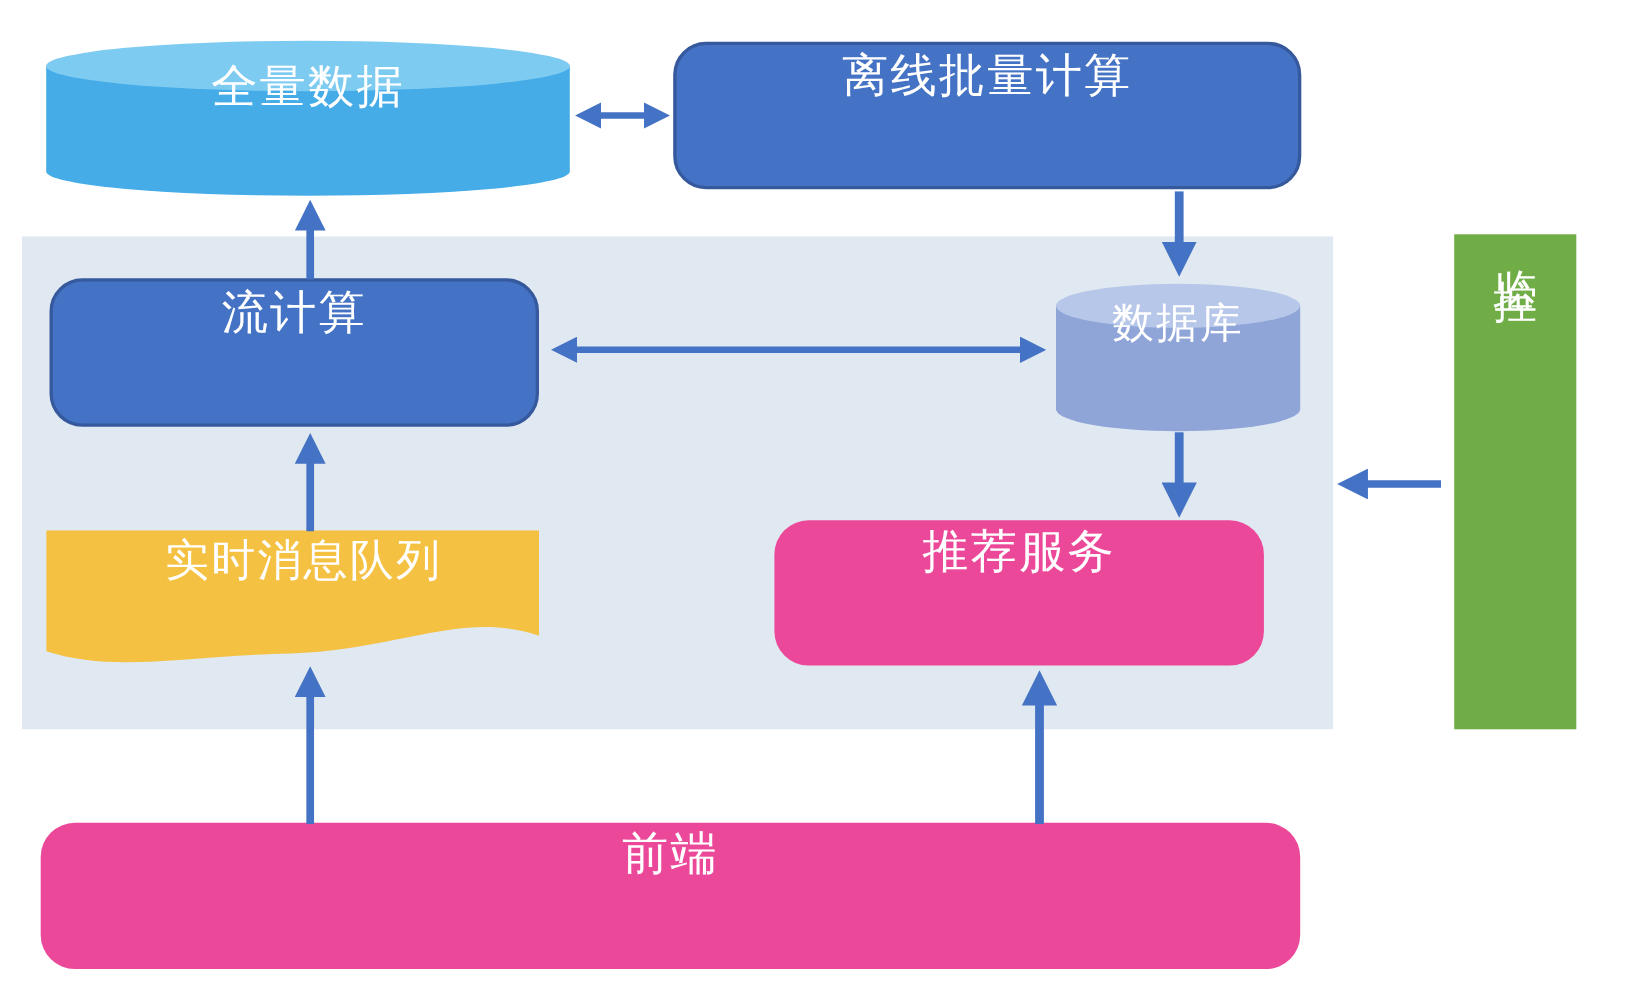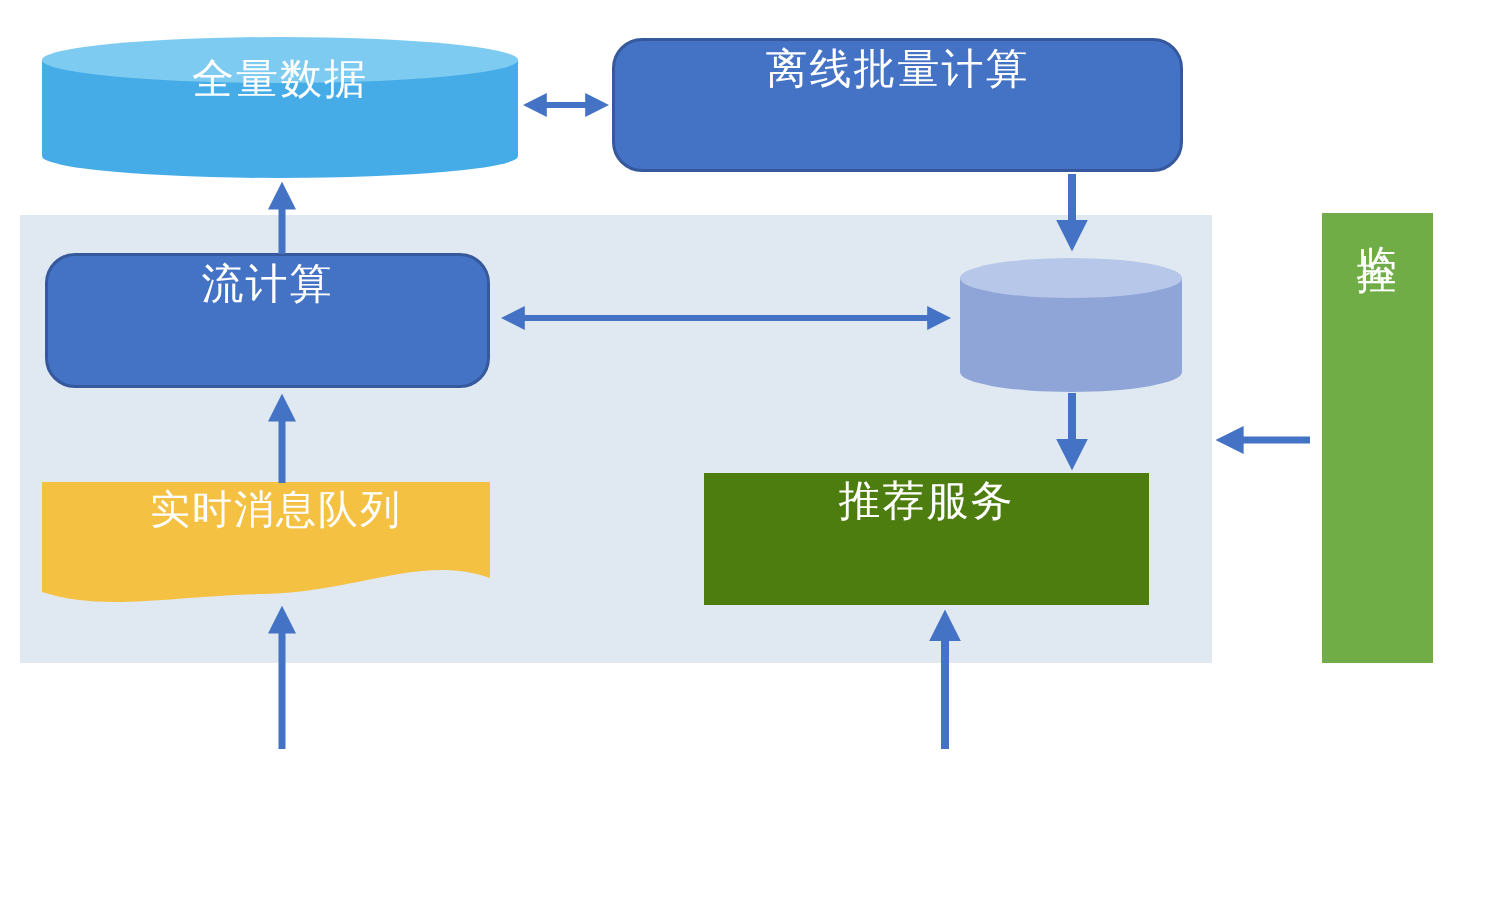--- a/index.html
+++ b/index.html
@@ -30,21 +30,21 @@
     color: #ffffff;
     font-size: 42px;
     letter-spacing: 2px;
     box-sizing: border-box;
   }
   .rounded {
     background: #4472C4;
     border: 3px solid #35599C;
     border-radius: 30px;
   }
-  .rect-orange { background: #4d7c0f; }
+  .rect-orange { background: #ec4899; border-radius: 31px; }
   .rect-green  { background: #70AD47; }
 
   
   .cylinder { background: transparent; }
   .cyl-body {
     position: absolute;
     left: 0; right: 0; bottom: 0;
     z-index: 0;
   }
   .cyl-top {
@@ -121,33 +121,37 @@
     <div class="node-label">离线批量计算</div>
   </div>
 
   <div class="node rounded" id="node-stream-compute">
     <div class="node-label">流计算</div>
   </div>
 
   <div class="node cylinder" id="node-database">
     <div class="cyl-body"></div>
     <div class="cyl-top"></div>
+    <div class="cyl-label node-label">数据库</div>
   </div>
 
   <div class="node" id="node-realtime-queue">
     <svg class="wave-svg" viewBox="0 0 448 126" preserveAspectRatio="none">
       <path d="M0,0 H448 V96 C 380,72 316,110 222,112 C 126,114 62,130 0,110 Z" fill="#F5C142"></path>
     </svg>
     <div class="node-label">实时消息队列</div>
   </div>
 
   <div class="node rect-orange" id="node-recommend-service">
     <div class="node-label">推荐服务</div>
   </div>
 
+  <div class="node rect-orange" id="node-frontend">
+    <div class="node-label">前端</div>
+  </div>
 
   <div class="node rect-green" id="node-monitor">
     <div class="node-label">监控</div>
   </div>
 
   <svg class="arrows" viewBox="0 0 1492 908">
     <defs>
       <marker id="ah" viewBox="0 0 10 10" refX="7" refY="5" markerWidth="4" markerHeight="4" orient="auto-start-reverse">
         <path d="M0 0 L10 5 L0 10 z" fill="#4472C4"></path>
       </marker>

